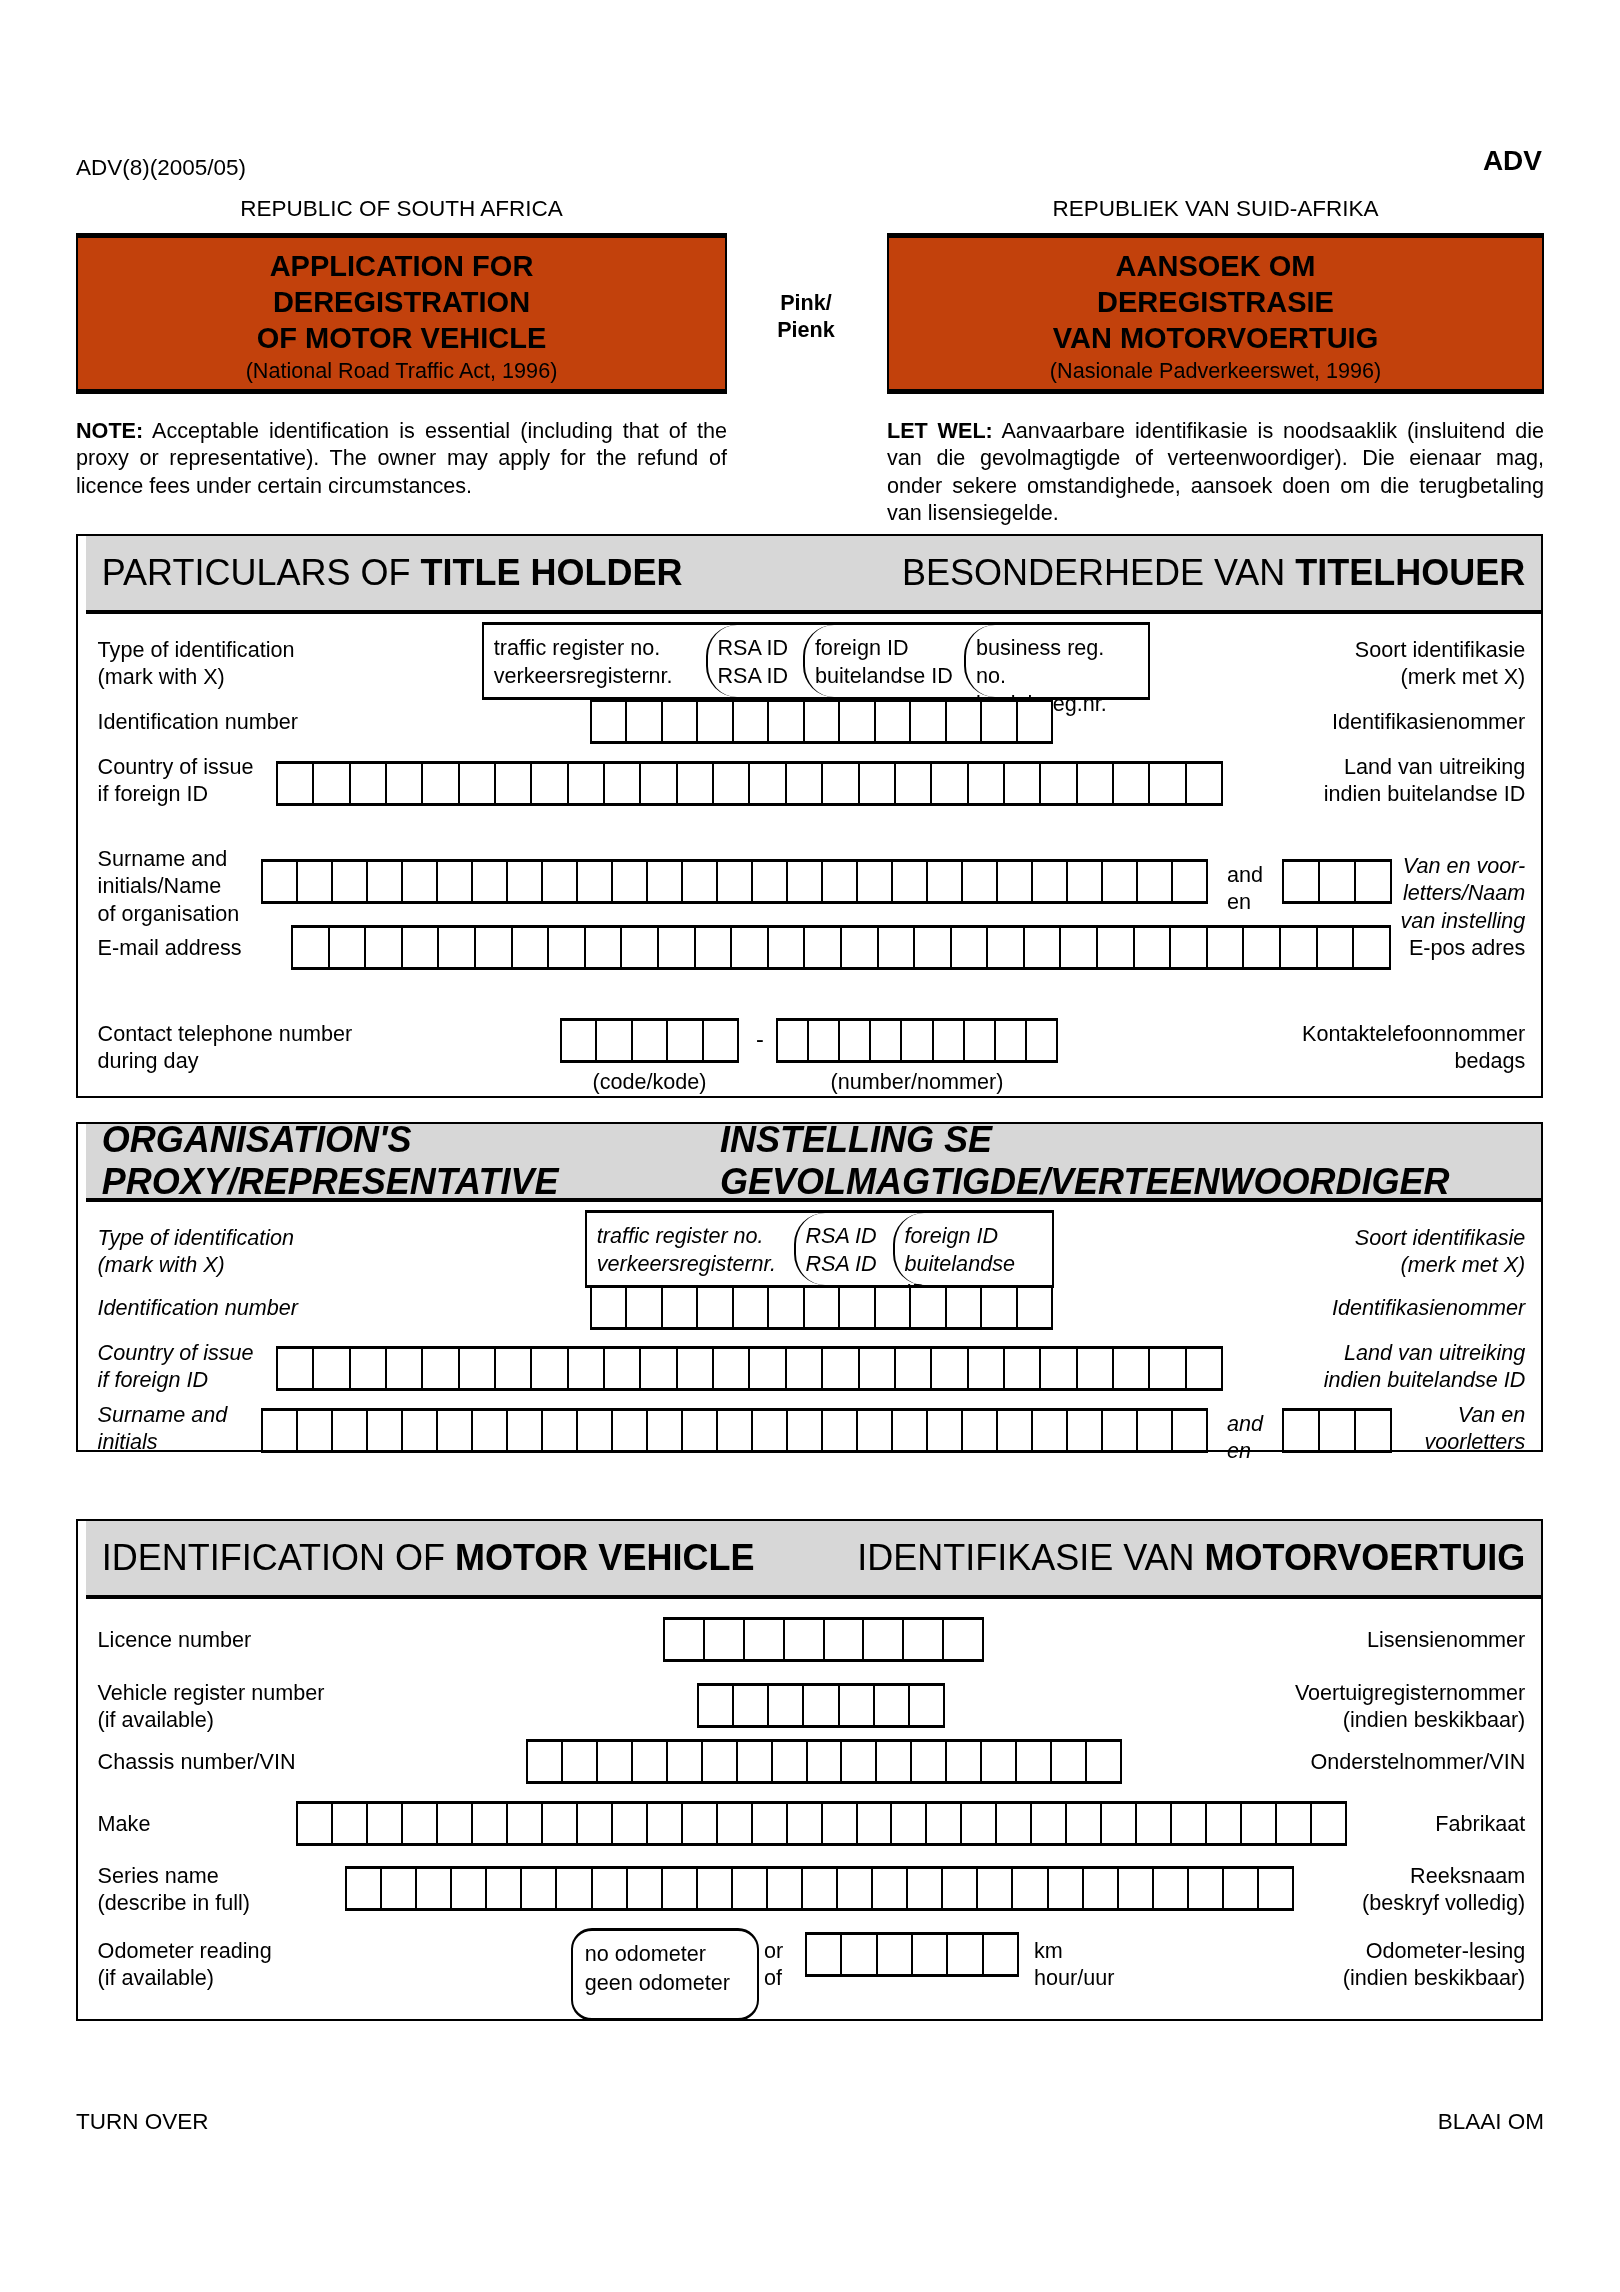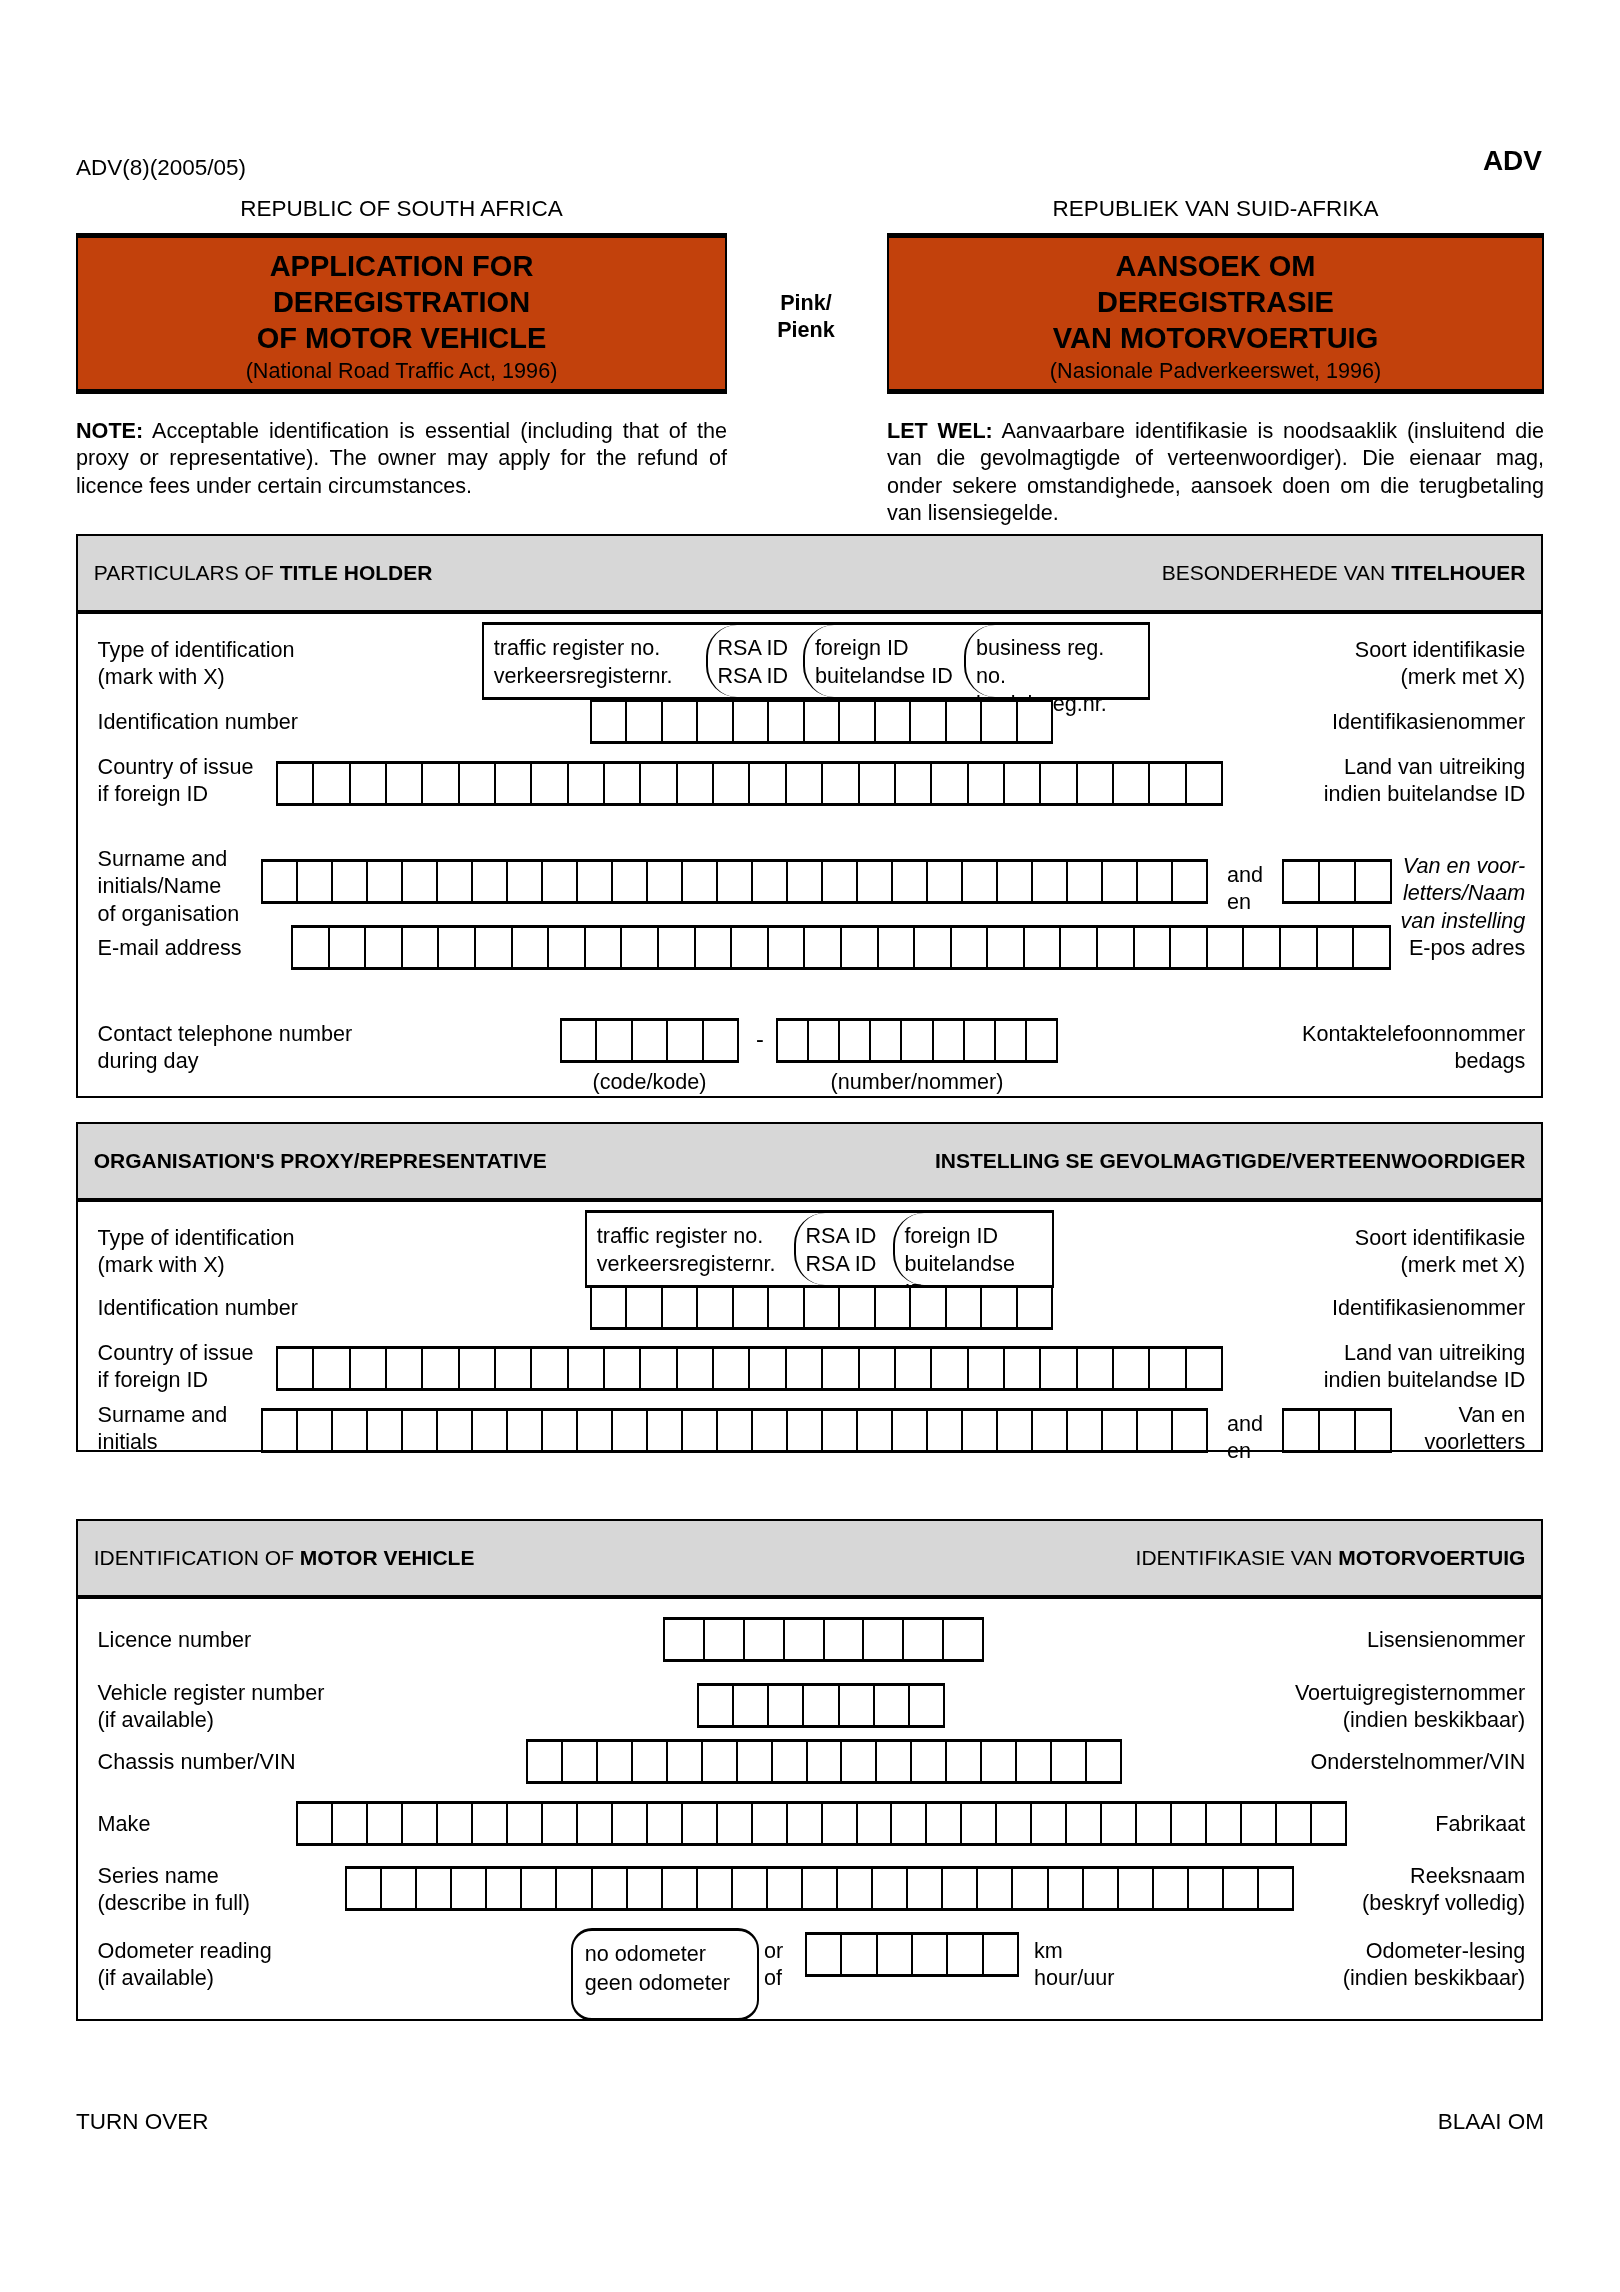--- a/index.html
+++ b/index.html
@@ -23,21 +23,22 @@
   .titlebox .sub { font-size:21.6px; margin-top:2px; }
   .pinklbl { position:absolute; top:289px; left:725px; width:162px; text-align:center;
              font-size:21.6px; font-weight:bold; line-height:27.4px; }
   .note { position:absolute; top:417px; font-size:21.6px; line-height:27.4px; text-align:justify; }
 
   
   .formbox { position:absolute; left:76px; width:1467px; border:2.9px solid #000; box-sizing:border-box; background:#fff; }
   .sec-head {
     height:78px; background:#d7d7d7; border-bottom:4.9px solid #000; box-sizing:border-box;
     display:flex; align-items:center; justify-content:space-between; padding:0 15.7px;
-    font-size:21px;
+    font-size:36px;
+    margin-left:8px;
   }
   .sec-body { position:relative; }
 
   .lbl-l { position:absolute; left:19.6px; font-size:21.6px; line-height:27.4px; }
   .lbl-r { position:absolute; right:15.7px; font-size:21.6px; line-height:27.4px; text-align:right; }
 
   .strip { position:absolute; display:flex; box-sizing:border-box; height:45px;
            border:2.9px solid #000; border-top-width:3.9px; border-bottom-width:3.9px; background:#fff; }
   .strip .cell { flex:1; border-left:2.9px solid #000; }
   .strip .cell:first-child { border-left:none; }
@@ -287,21 +288,21 @@
       <div class="caption" style="left:482px; top:455px; width:179px;">(code/kode)</div>
       <div class="caption" style="left:698px; top:455px; width:282px;">(number/nommer)</div>
       <div class="lbl-r" style="top:406px;">
         <div>Kontaktelefoonnommer</div>
           <div>bedags</div>
       </div>
 
     </div>
   </div>
 
-  <div class="formbox" style="top:1122px; height:330px;">
+  <div class="formbox" style="top:1122px; height:330px;font-style:italic;">
     <div class="sec-head">
       <b>ORGANISATION'S PROXY/REPRESENTATIVE</b>
       <b>INSTELLING SE GEVOLMAGTIGDE/VERTEENWOORDIGER</b>
     </div>
     <div class="sec-body" style="height:260px;">
 
       <div class="lbl-l" style="top:21.6px;">
         <div>Type of identification</div>
           <div>(mark with X)</div>
       </div>

